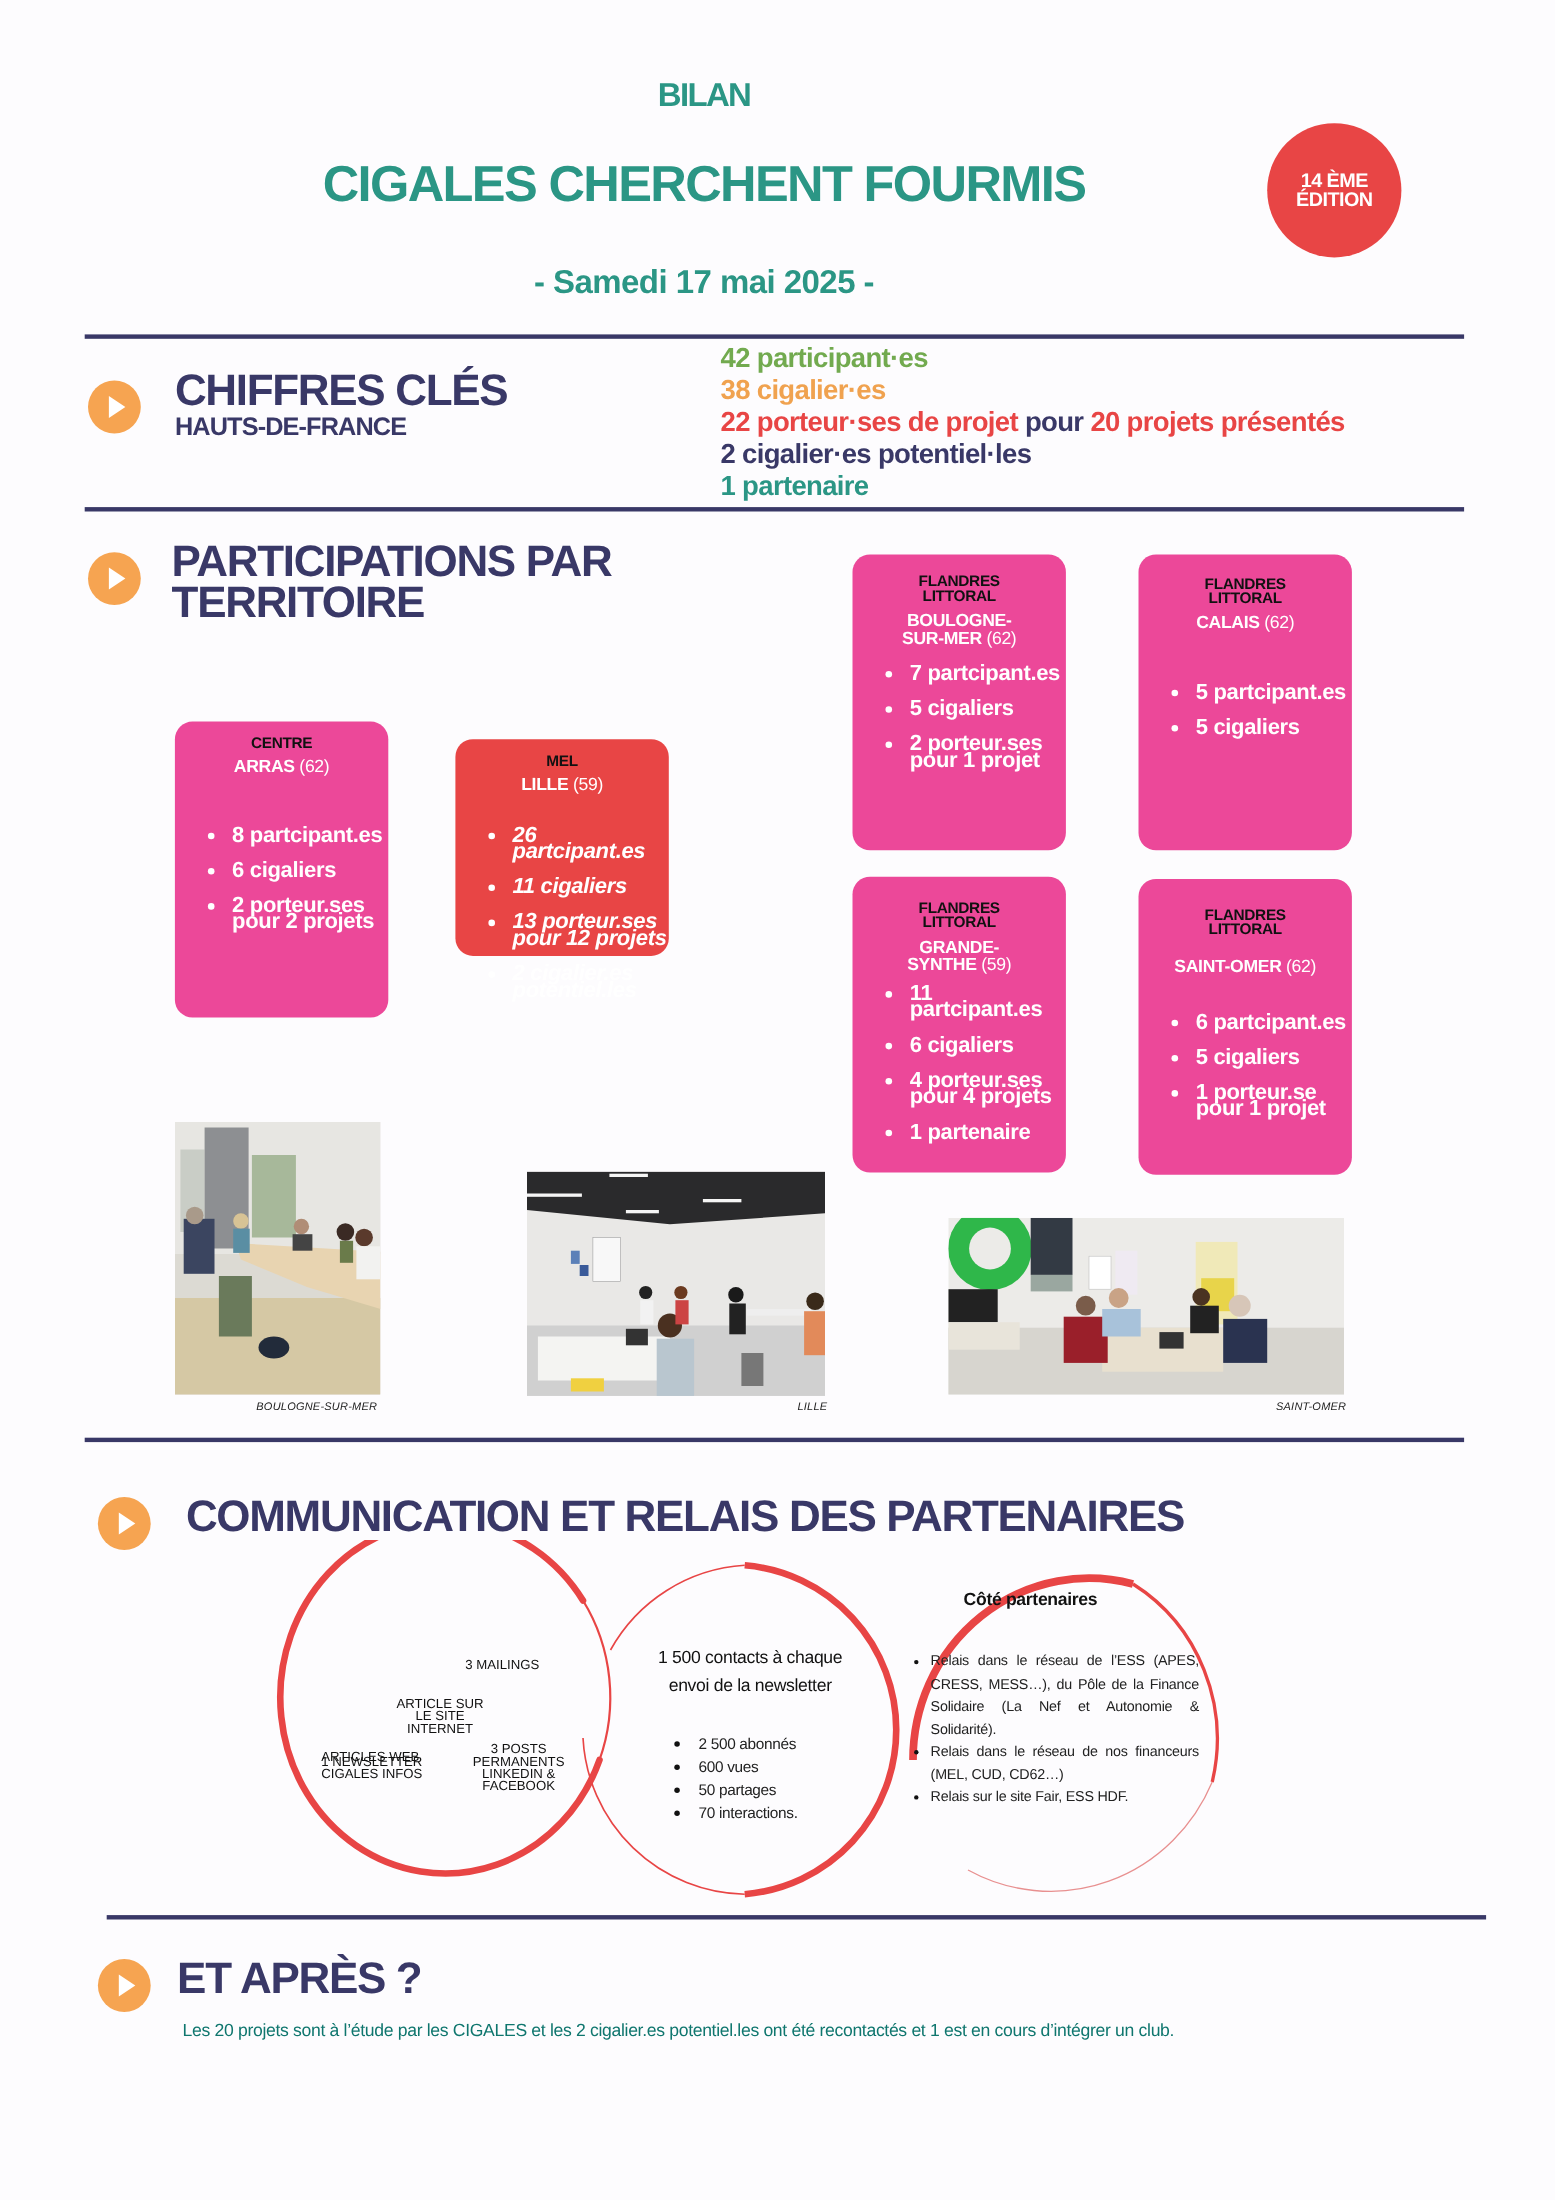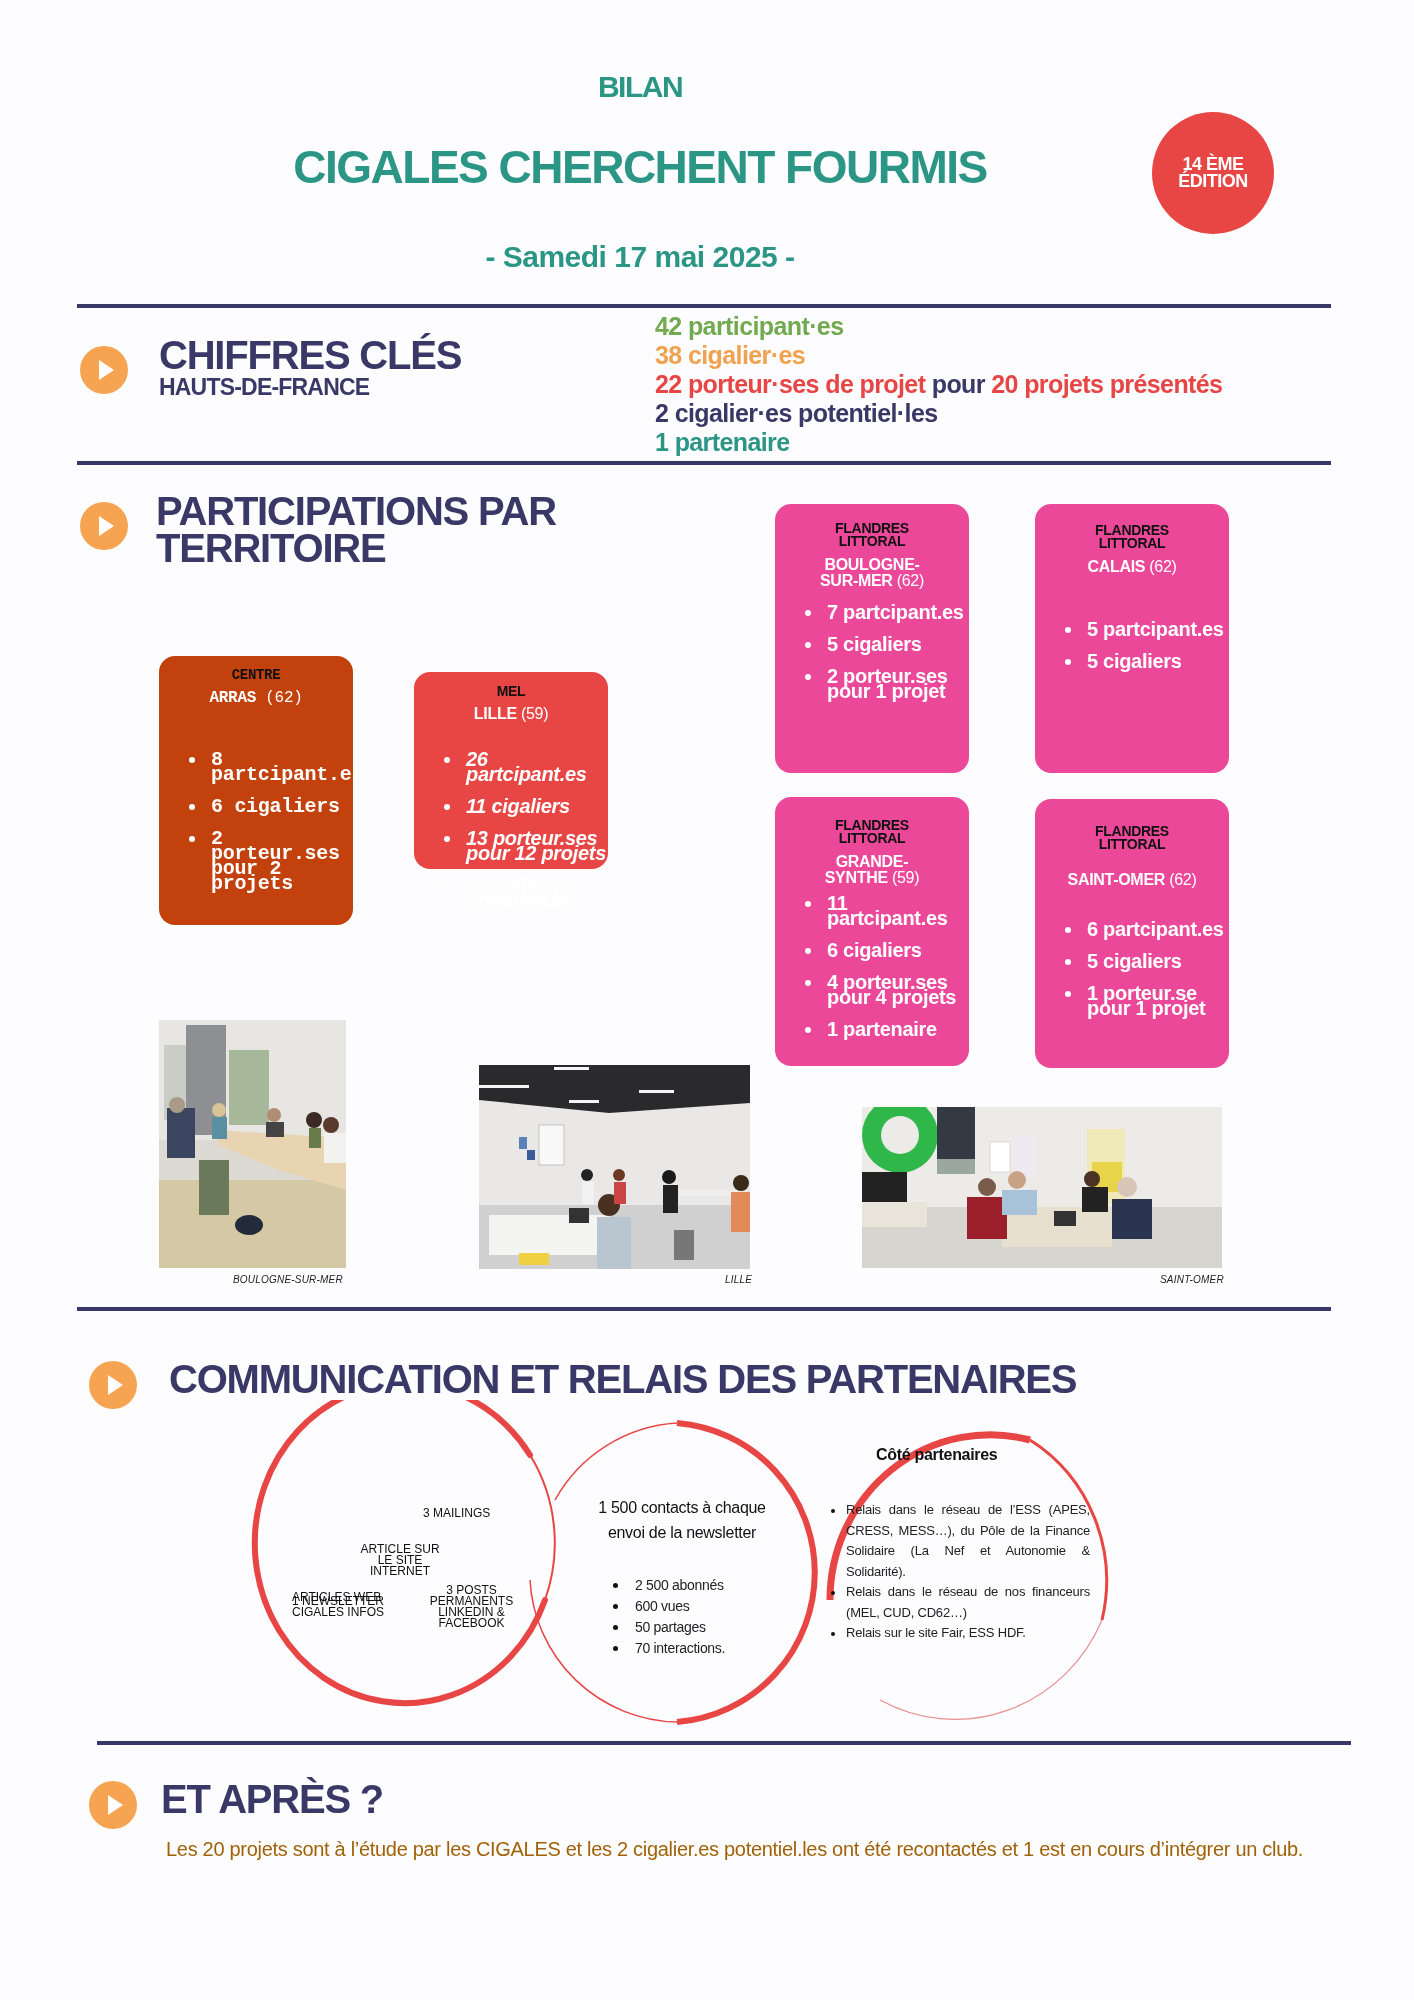--- a/index.html
+++ b/index.html
@@ -24,38 +24,38 @@
     .kf { left: 655px; top: 312px; font-size: 25px; font-weight: bold; line-height: 29px; letter-spacing: -0.6px; }
     .kf div { white-space: nowrap; }
 
     .card { border-radius: 16px; color: #fff; text-align: center; padding-top: 10px; }
     .card .region { color: #111; font-weight: bold; font-size: 14px; line-height: 13px; letter-spacing: -0.3px; }
     .card .city { font-size: 16px; font-weight: bold; line-height: 16px; margin-top: 8px; letter-spacing: -0.3px; }
     .card .city .dept { font-weight: normal; }
     .card ul { list-style: none; text-align: left; }
     .card li { position: relative; font-size: 20px; font-weight: bold; line-height: 15px; padding-left: 52px; margin-bottom: 17px; letter-spacing: -0.3px; white-space: pre-line; }
     .card li::before { content: ""; position: absolute; left: 30px; top: 5px; width: 6px; height: 6px; border-radius: 50%; background: #fff; }
-    .green { background: #c2410c; font-family: Liberation Mono, monospace; }
+    .green { background: #ec4899; }
     .red { background: #e84545; }
     .teal { background: #ec4899; }
 
     .photo { overflow: hidden; }
     .caption { font-size: 10px; font-style: italic; color: #222; letter-spacing: 0.2px; }
 
     .comm-text { font-size: 12px; color: #111; text-align: center; line-height: 11px; text-transform: uppercase; }
     .mid-text { font-size: 16px; color: #111; text-align: center; line-height: 25px; letter-spacing: -0.3px; }
     .mid-list { list-style: none; font-size: 14px; line-height: 21px; letter-spacing: -0.3px; }
     .mid-list li { position: relative; padding-left: 22px; }
     .mid-list li::before { content: ""; position: absolute; left: 0; top: 8px; width: 5px; height: 5px; border-radius: 50%; background: #111; }
     .part-title { font-size: 16px; font-weight: bold; color: #111; letter-spacing: -0.3px; }
     .part-list { list-style: none; font-size: 13px; line-height: 20.5px; text-align: justify; letter-spacing: -0.2px; }
     .part-list li { position: relative; padding-left: 18px; }
     .part-list li::before { content: ""; position: absolute; left: 3px; top: 9px; width: 4px; height: 4px; border-radius: 50%; background: #111; }
 
-    .footer-text { font-size: 20px; color: #a16207; letter-spacing: -0.3px; }
+    .footer-text { font-size: 16px; color: #0f766e; letter-spacing: -0.3px; }
   </style>
 </head>
 <body>
 
 <div class="abs title t1">BILAN</div>
 <div class="abs title t2">CIGALES CHERCHENT FOURMIS</div>
 <div class="abs title date">- Samedi 17 mai 2025 -</div>
 <div class="abs badge">
   <span>14 ÈME</span>
   <span>ÉDITION</span>

